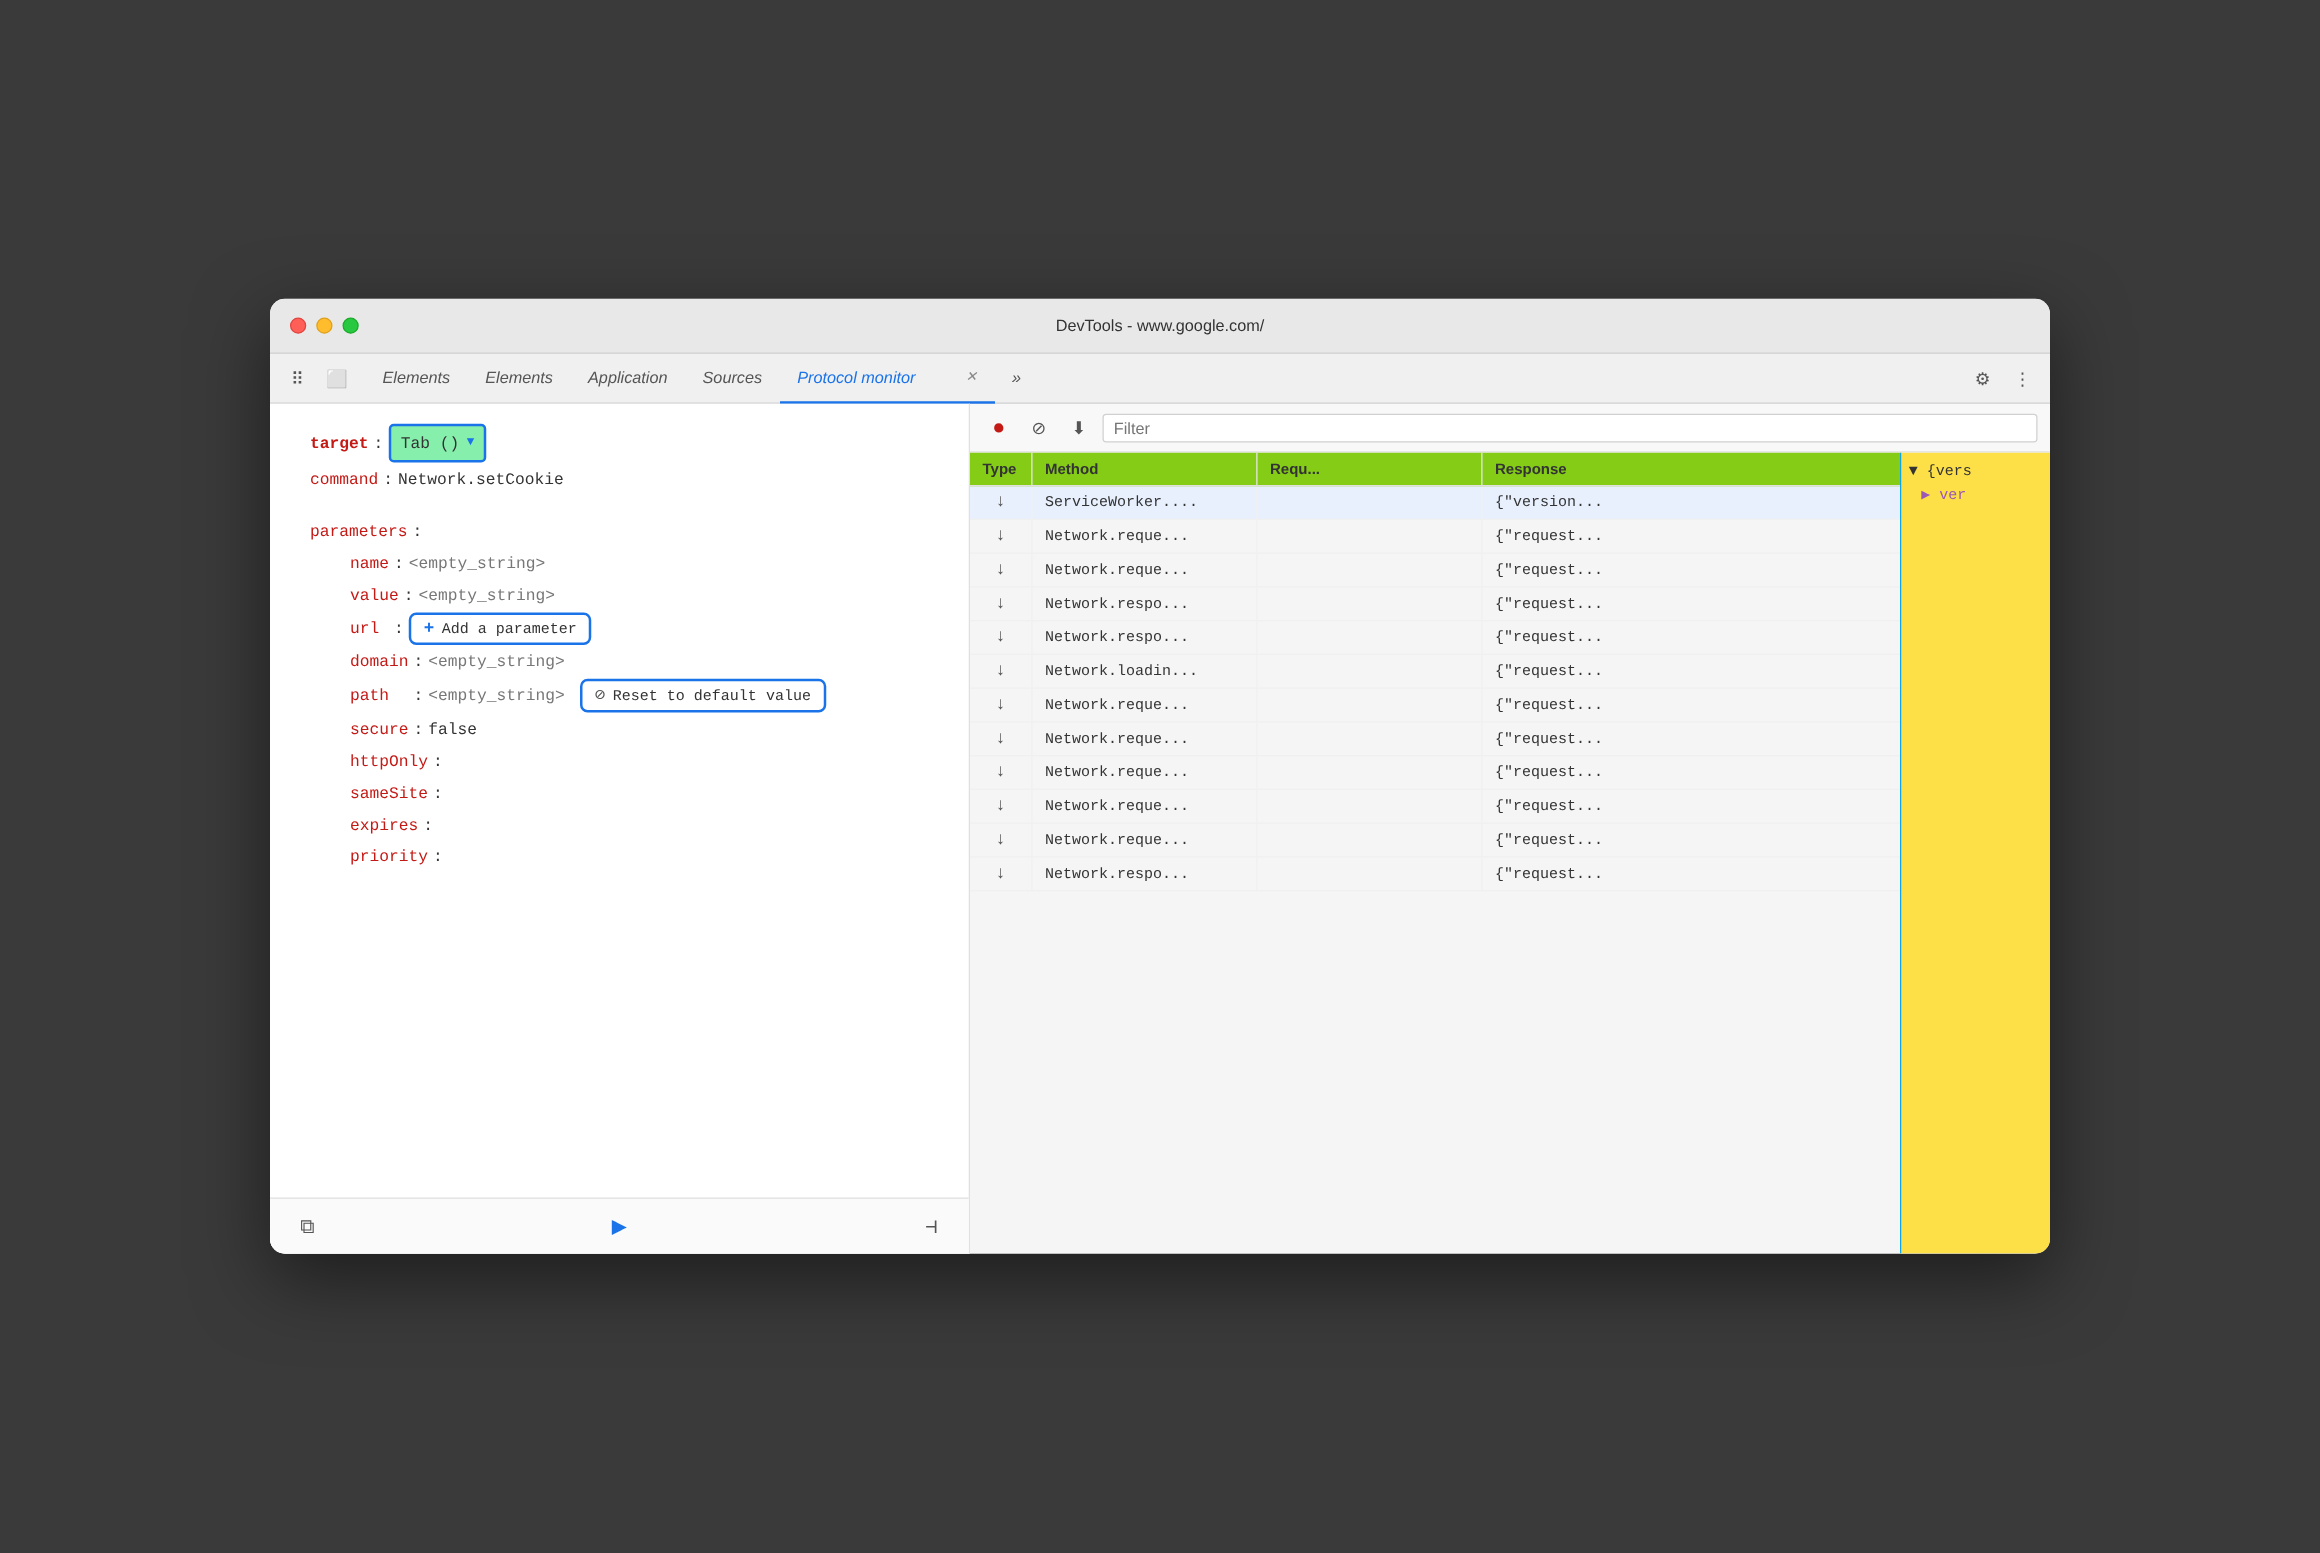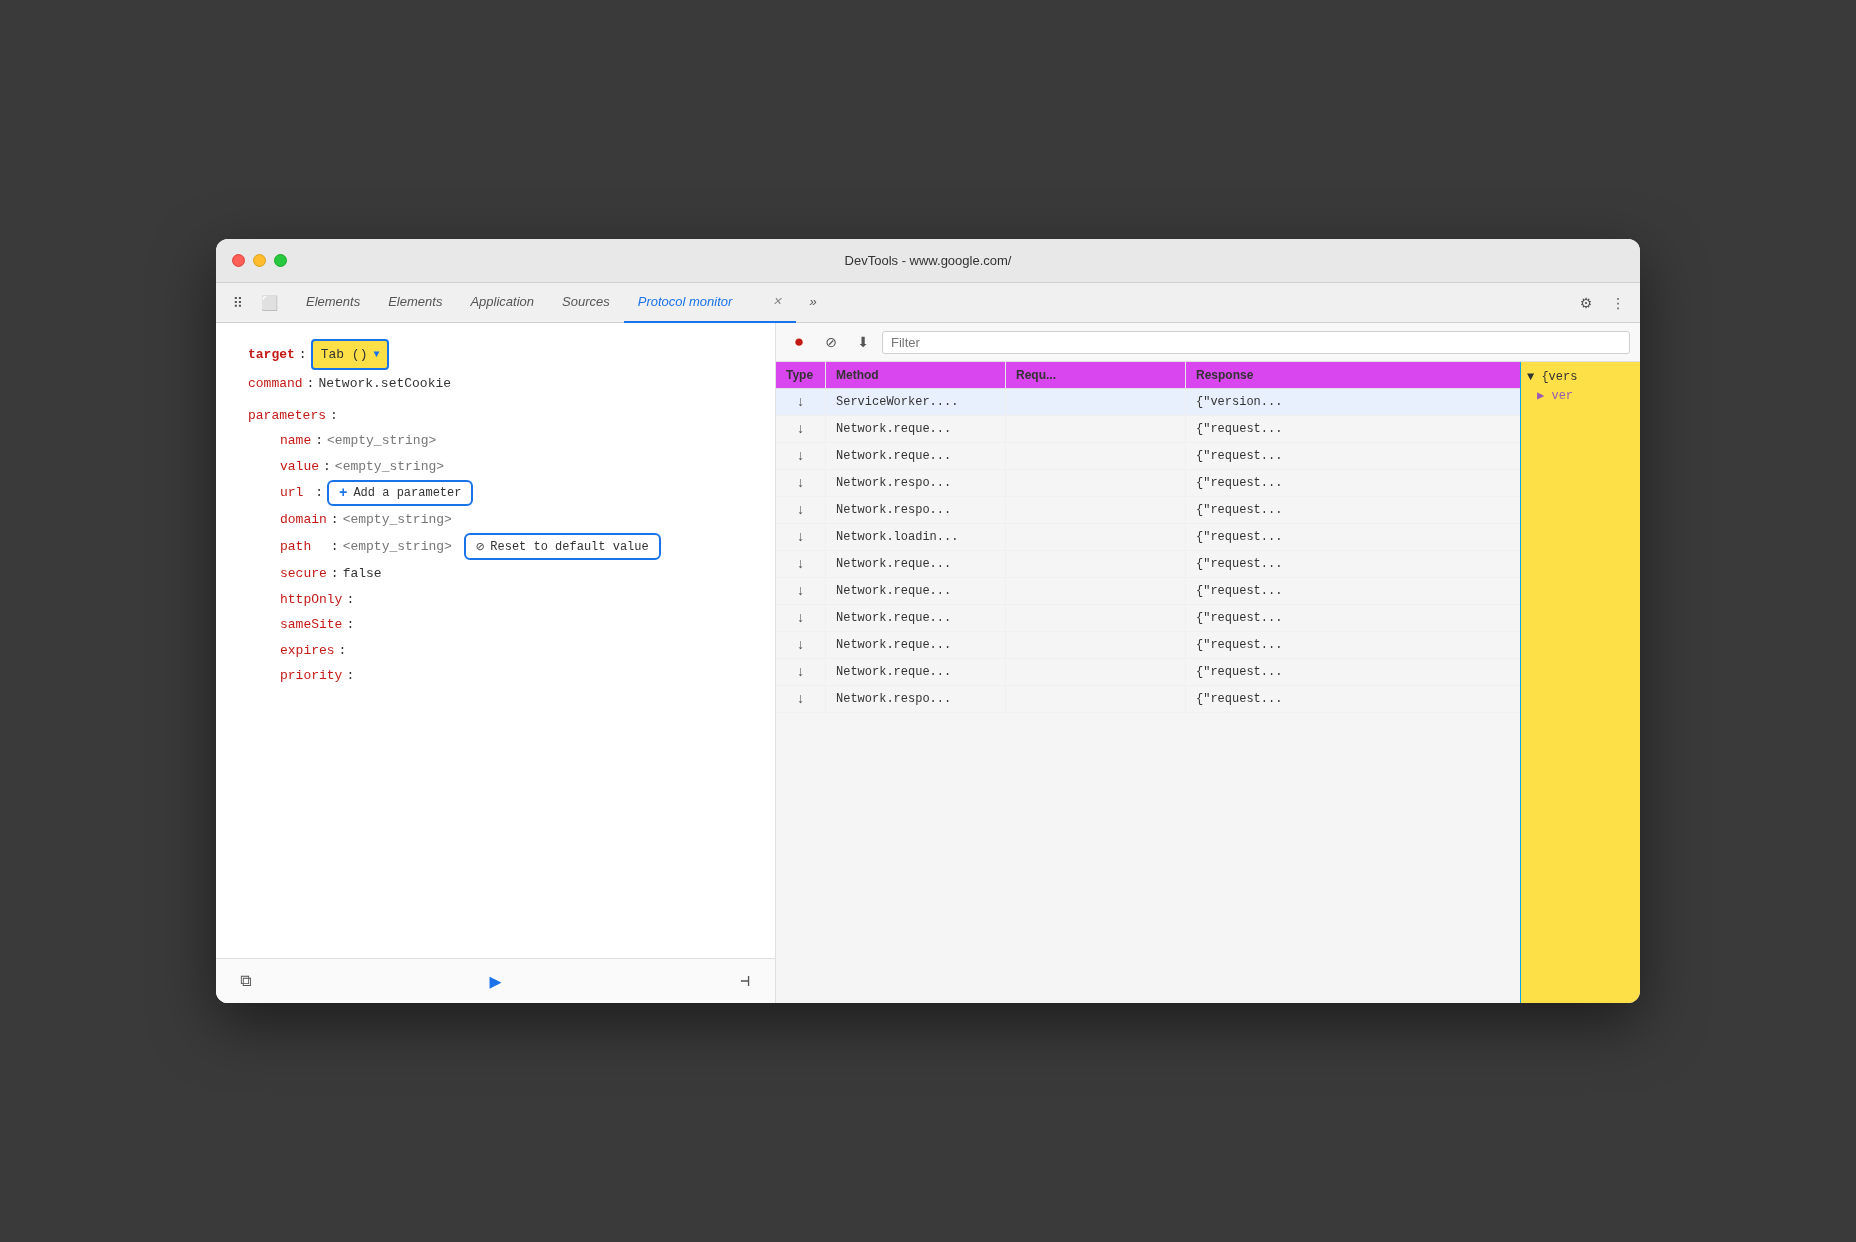--- a/index.html
+++ b/index.html
@@ -142,27 +142,27 @@
     .field-placeholder { color: #777; }
     .target-label { color: #c41a16; font-weight: 600; }
     .target-dropdown {
       display: flex;
       align-items: center;
       gap: 6px;
       border: 2px solid #1a73e8;
       border-radius: 4px;
       padding: 2px 8px;
       cursor: pointer;
-      background: #fde047;
+      background: #86efac;
       font-family: 'Courier New', Courier, monospace;
       font-size: 13px;
       color: #333;
     }
     .target-dropdown-arrow { color: #1a73e8; font-size: 10px; }
-    .section-label { margin-top: 8px; margin-bottom: 2px; }
+    .section-label { margin-top: 18px; margin-bottom: 2px; }
     .indent { padding-left: 32px; }
     .add-param-btn {
       display: flex;
       align-items: center;
       gap: 6px;
       border: 2px solid #1a73e8;
       border-radius: 6px;
       padding: 3px 10px;
       cursor: pointer;
       background: #fff;
@@ -240,21 +240,21 @@
       border-radius: 3px;
       padding: 3px 8px;
       font-size: 13px;
       outline: none;
       background: #fff;
     }
     .table-header {
       display: grid;
       grid-template-columns: 50px 180px 180px 200px 80px 30px;
       border-bottom: 1px solid #e0e0e0;
-      background: #d946ef;
+      background: #84cc16;
       position: sticky;
       top: 0;
       z-index: 1;
     }
     .th {
       padding: 6px 10px;
       font-weight: 600;
       font-size: 12px;
       color: #333;
       border-right: 1px solid #e8e8e8;

